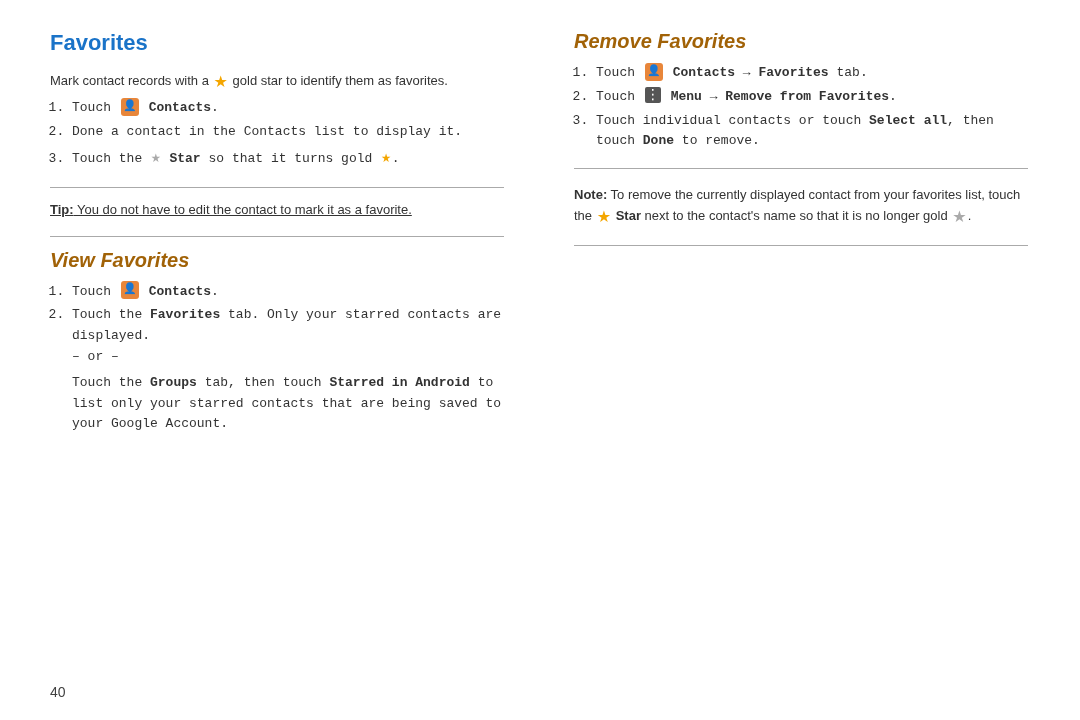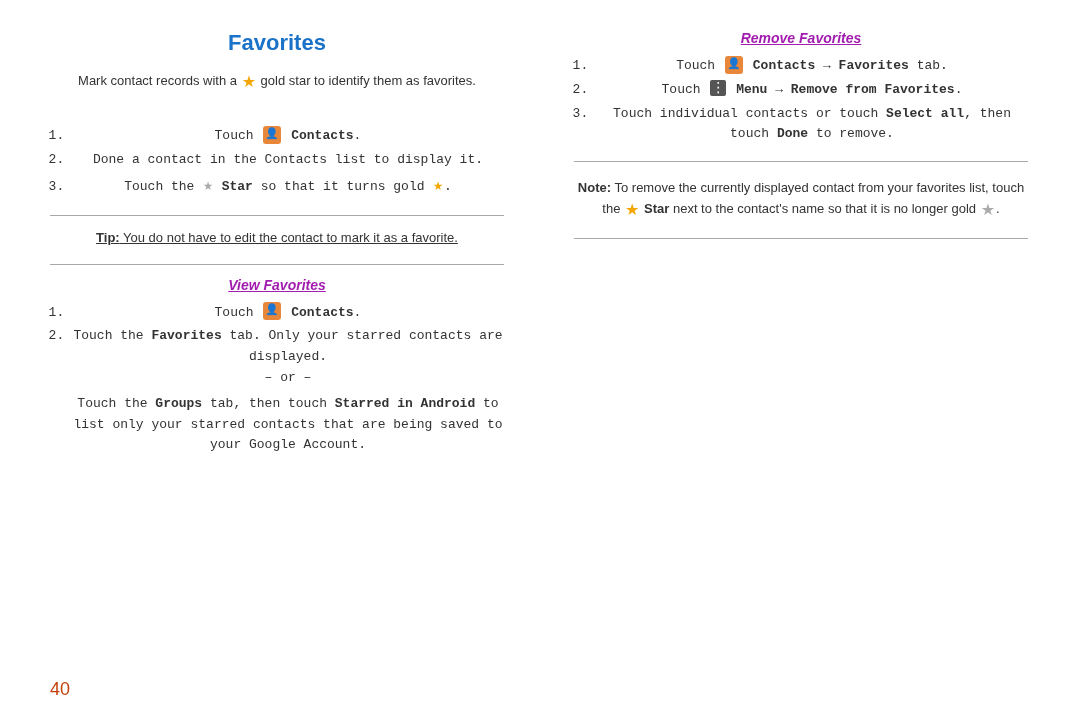--- a/index.html
+++ b/index.html
@@ -17,21 +17,20 @@
       height: 720px;
       overflow: hidden;
       position: relative;
     }
 
     .page {
       display: flex;
       flex-direction: column;
       padding: 30px 52px 30px 50px;
       height: 100%;
-      text-align: center;
     }
 
     .content-area {
       display: flex;
       flex-direction: row;
       gap: 40px;
       flex: 1;
     }
 
     .left-col {
@@ -47,31 +46,30 @@
     .page-title {
       font-size: 22px;
       font-weight: bold;
       color: #1a73c8;
       margin-bottom: 14px;
     }
 
     .intro-text {
       font-size: 13px;
       color: #333;
-      margin-bottom: 32px;
+      margin-bottom: 4px;
       line-height: 1.5;
     }
 
     .section-title {
-      font-size: 14px;
+      font-size: 20px;
       font-weight: bold;
-      color: #a21caf;
+      color: #a16207;
       font-style: italic;
       margin-bottom: 10px;
-      text-decoration: underline;
     }
 
     .section {
       margin-bottom: 16px;
     }
 
     ol {
       margin-left: 22px;
       margin-bottom: 10px;
     }
@@ -172,22 +170,22 @@
       font-size: 16px;
       vertical-align: middle;
       margin: 0 1px;
       color: #aaa;
     }
 
     .page-number {
       position: absolute;
       bottom: 20px;
       left: 50px;
-      font-size: 18px;
-      color: #c2410c;
+      font-size: 14px;
+      color: #404040;
     }
   </style>
 </head>
 <body>
 
 <div class="page">
   <div class="content-area">
 
     <div class="left-col">
       <div class="page-title">Favorites</div>

